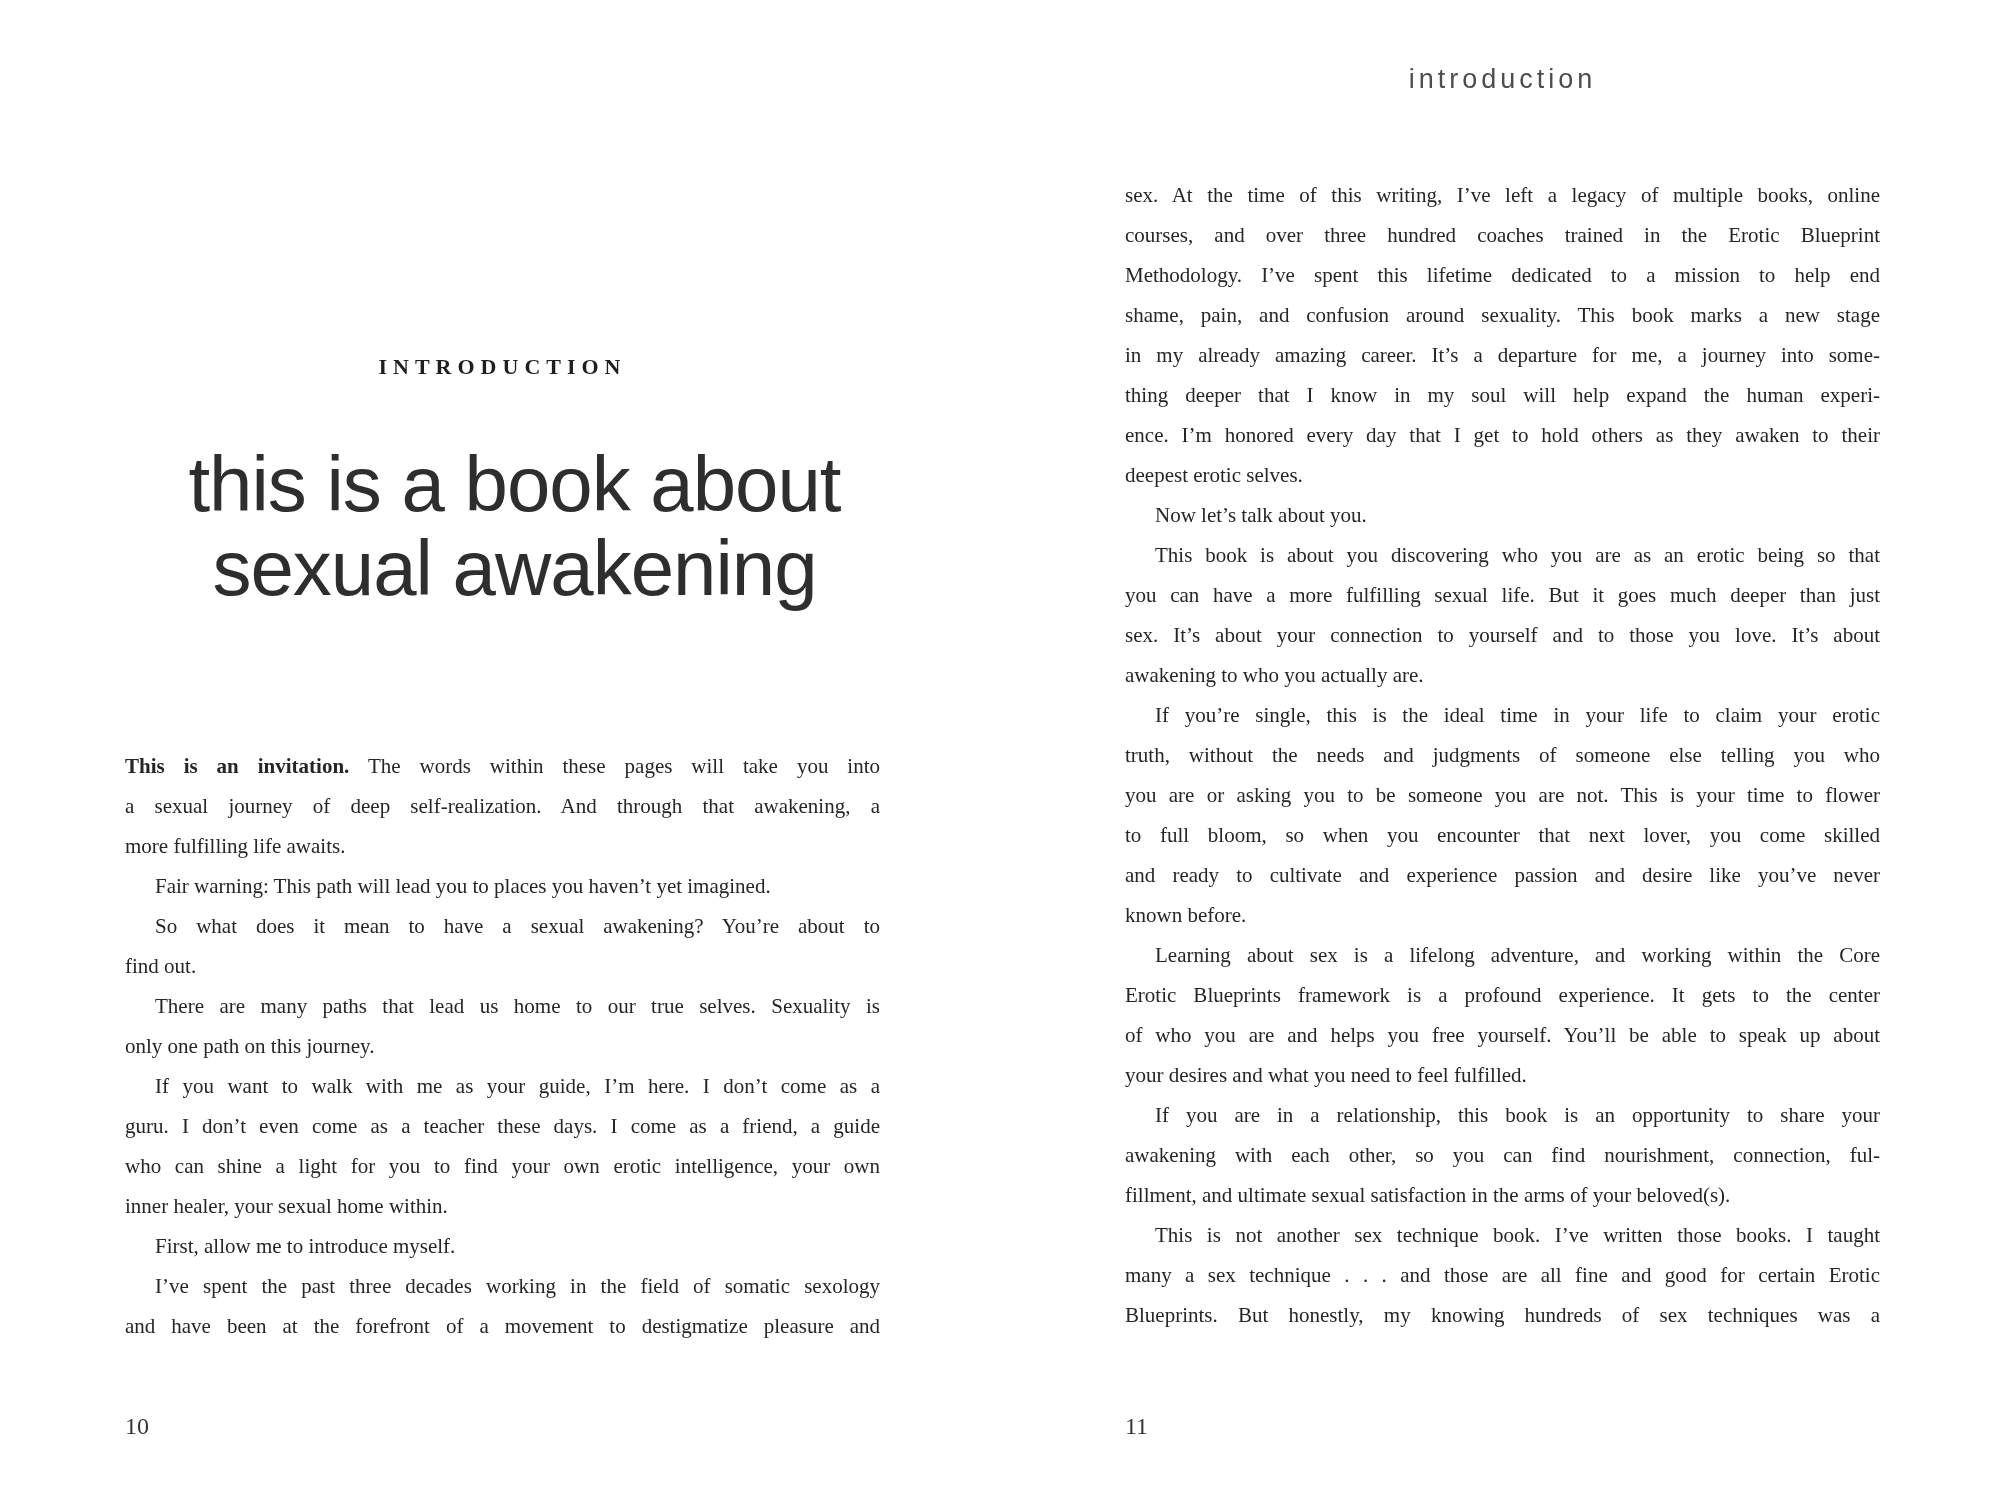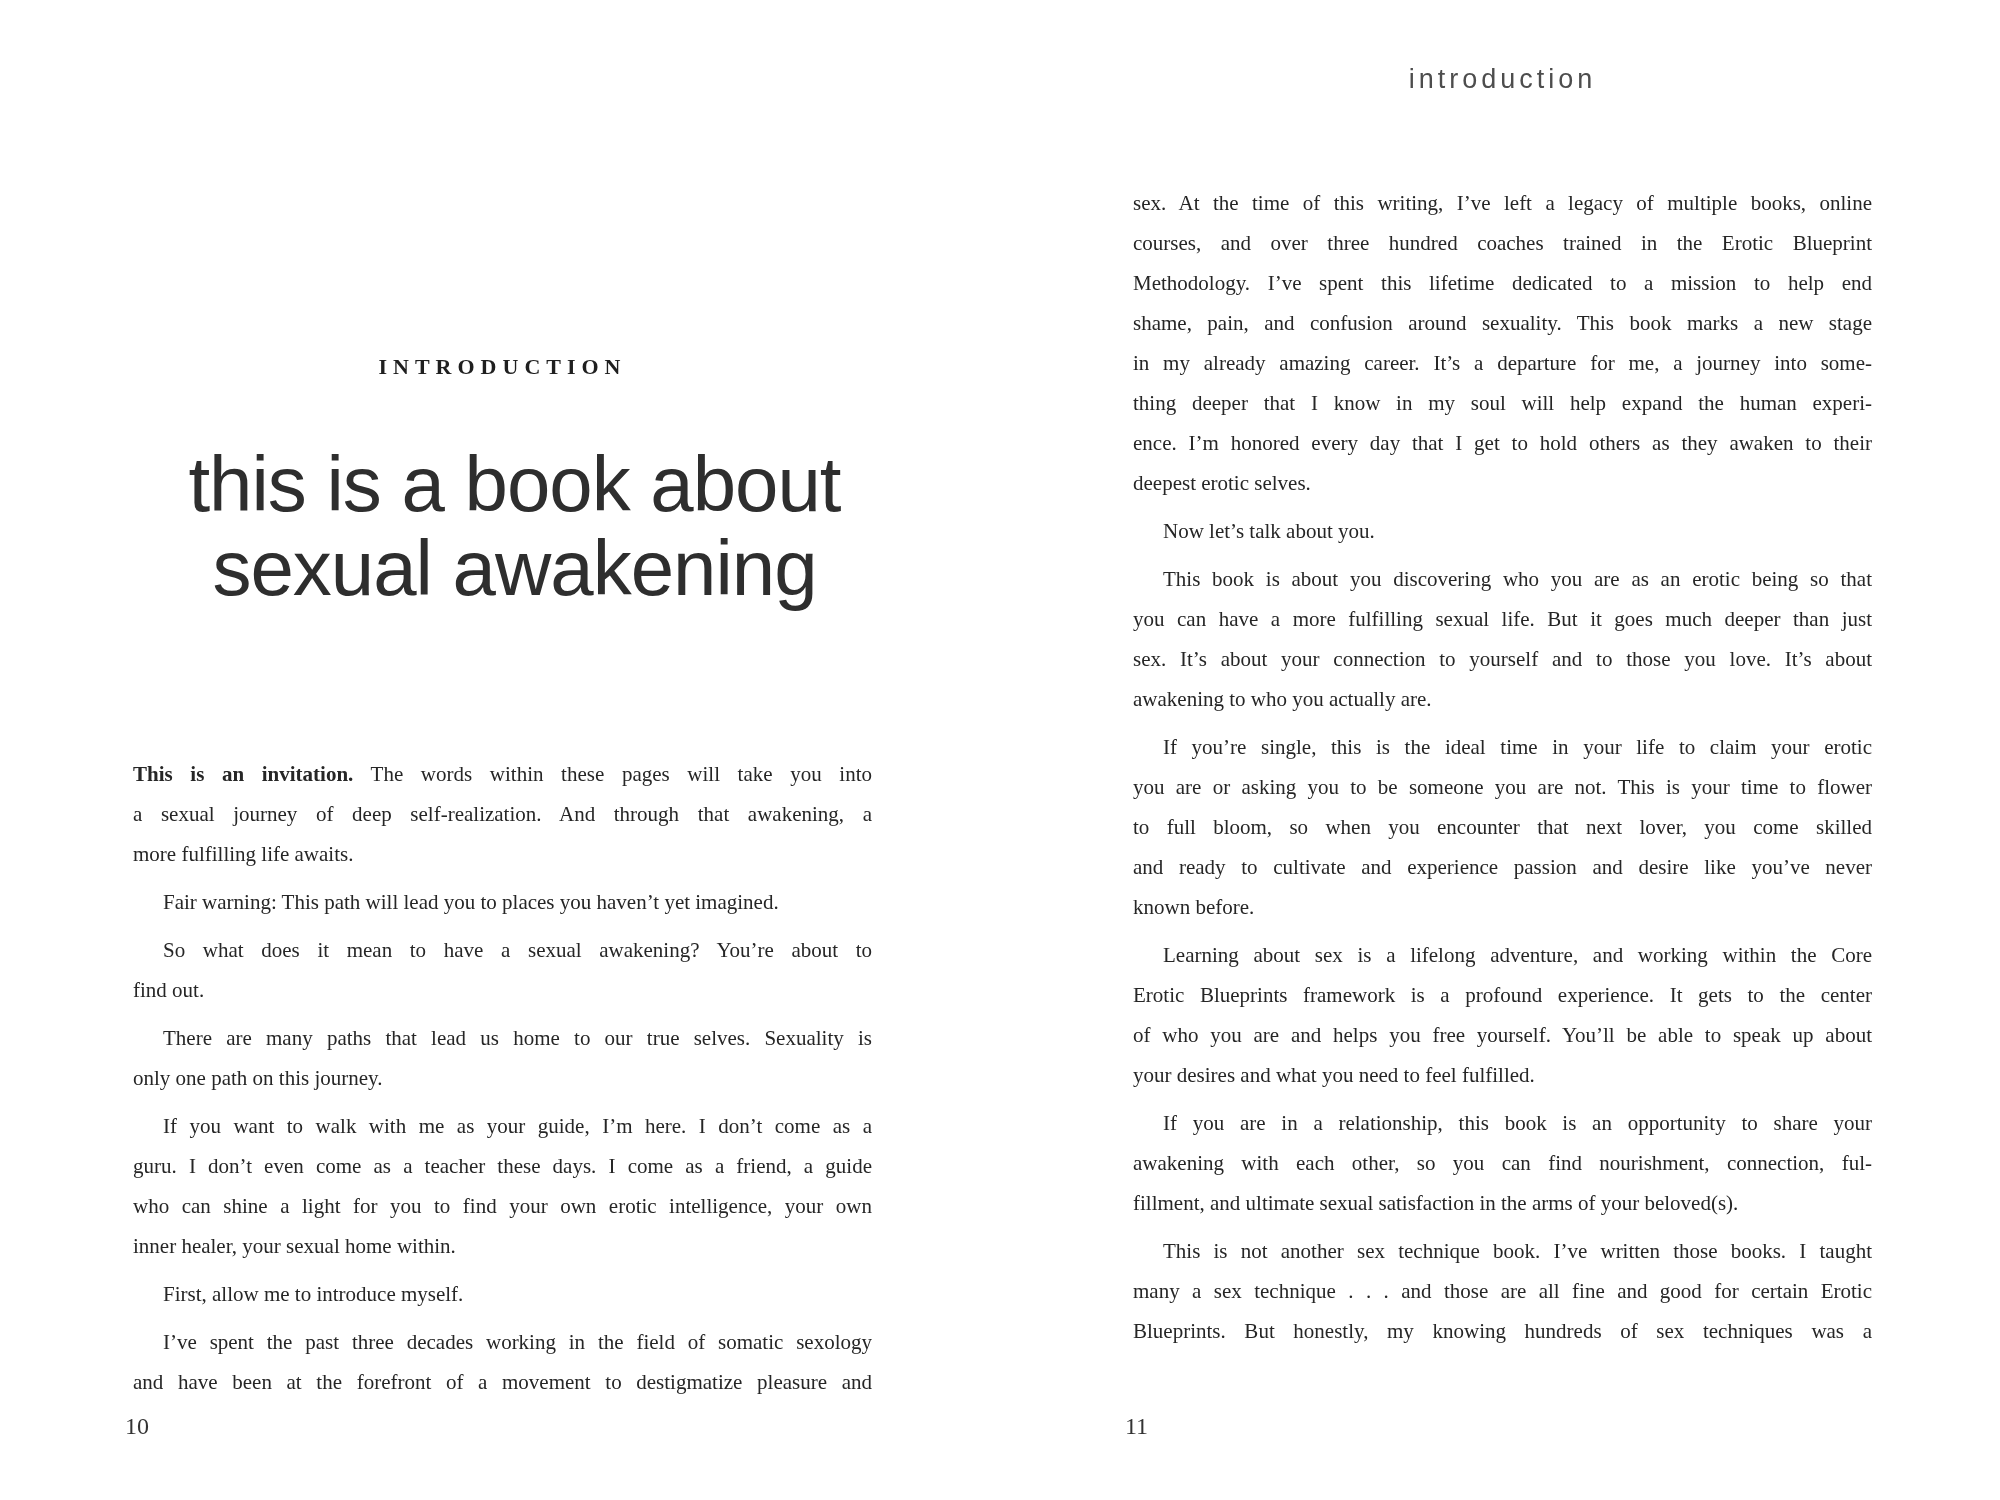--- a/index.html
+++ b/index.html
@@ -65,21 +65,21 @@
     left: 125px;
     width: 755px;
     font-family: "Liberation Serif", serif;
     font-size: 21px;
     line-height: 40px;
     color: #262626;
   }
   .page.left  .body-block { top: 746px; }
   .page.right .body-block { top: 175px; }
 
-  .para { margin: 8px; }
+  .para { margin: 0; }
   .line {
     text-align: justify;
     text-align-last: justify;
     white-space: nowrap;
     height: 40px;
   }
   .line.last { text-align: left; text-align-last: left; }
   .line.ind  { text-indent: 30px; }
   .line b { font-weight: 700; }
 
@@ -156,20 +156,21 @@
           <div class="line last ind">Now let’s talk about you.</div>
         </div>
         <div class="para">
           <div class="line ind">This book is about you discovering who you are as an erotic being so that</div>
           <div class="line">you can have a more fulfilling sexual life. But it goes much deeper than just</div>
           <div class="line">sex. It’s about your connection to yourself and to those you love. It’s about</div>
           <div class="line last">awakening to who you actually are.</div>
         </div>
         <div class="para">
           <div class="line ind">If you’re single, this is the ideal time in your life to claim your erotic</div>
+          <div class="line">truth, without the needs and judgments of someone else telling you who</div>
           <div class="line">you are or asking you to be someone you are not. This is your time to flower</div>
           <div class="line">to full bloom, so when you encounter that next lover, you come skilled</div>
           <div class="line">and ready to cultivate and experience passion and desire like you’ve never</div>
           <div class="line last">known before.</div>
         </div>
         <div class="para">
           <div class="line ind">Learning about sex is a lifelong adventure, and working within the Core</div>
           <div class="line">Erotic Blueprints framework is a profound experience. It gets to the center</div>
           <div class="line">of who you are and helps you free yourself. You’ll be able to speak up about</div>
           <div class="line last">your desires and what you need to feel fulfilled.</div>

